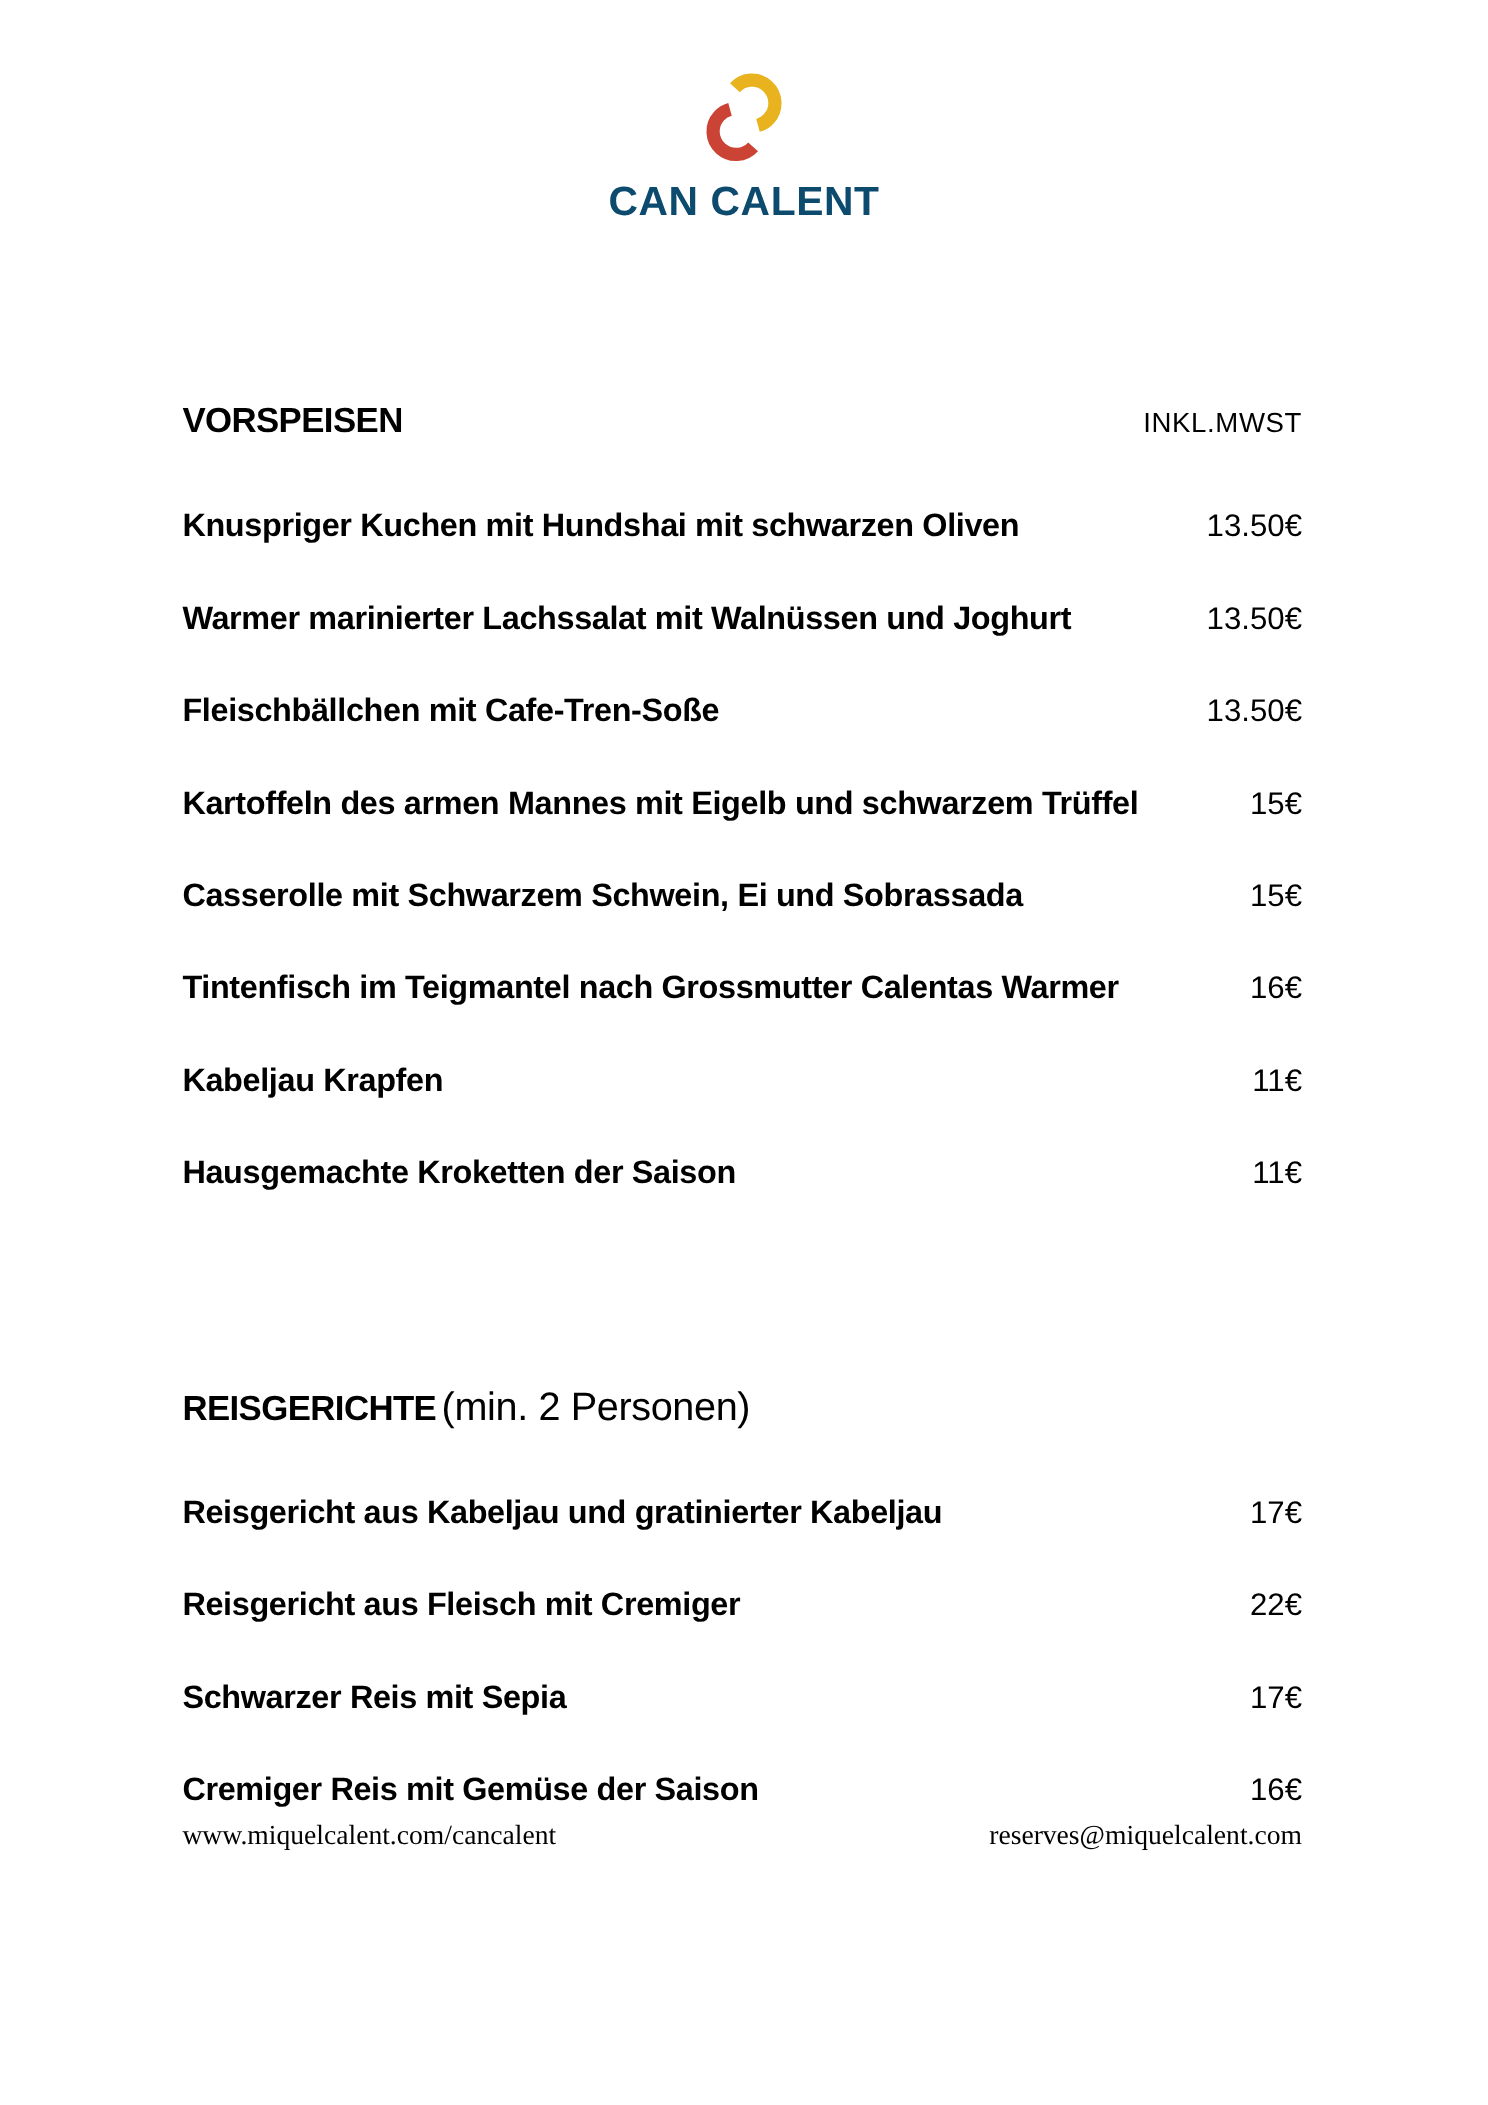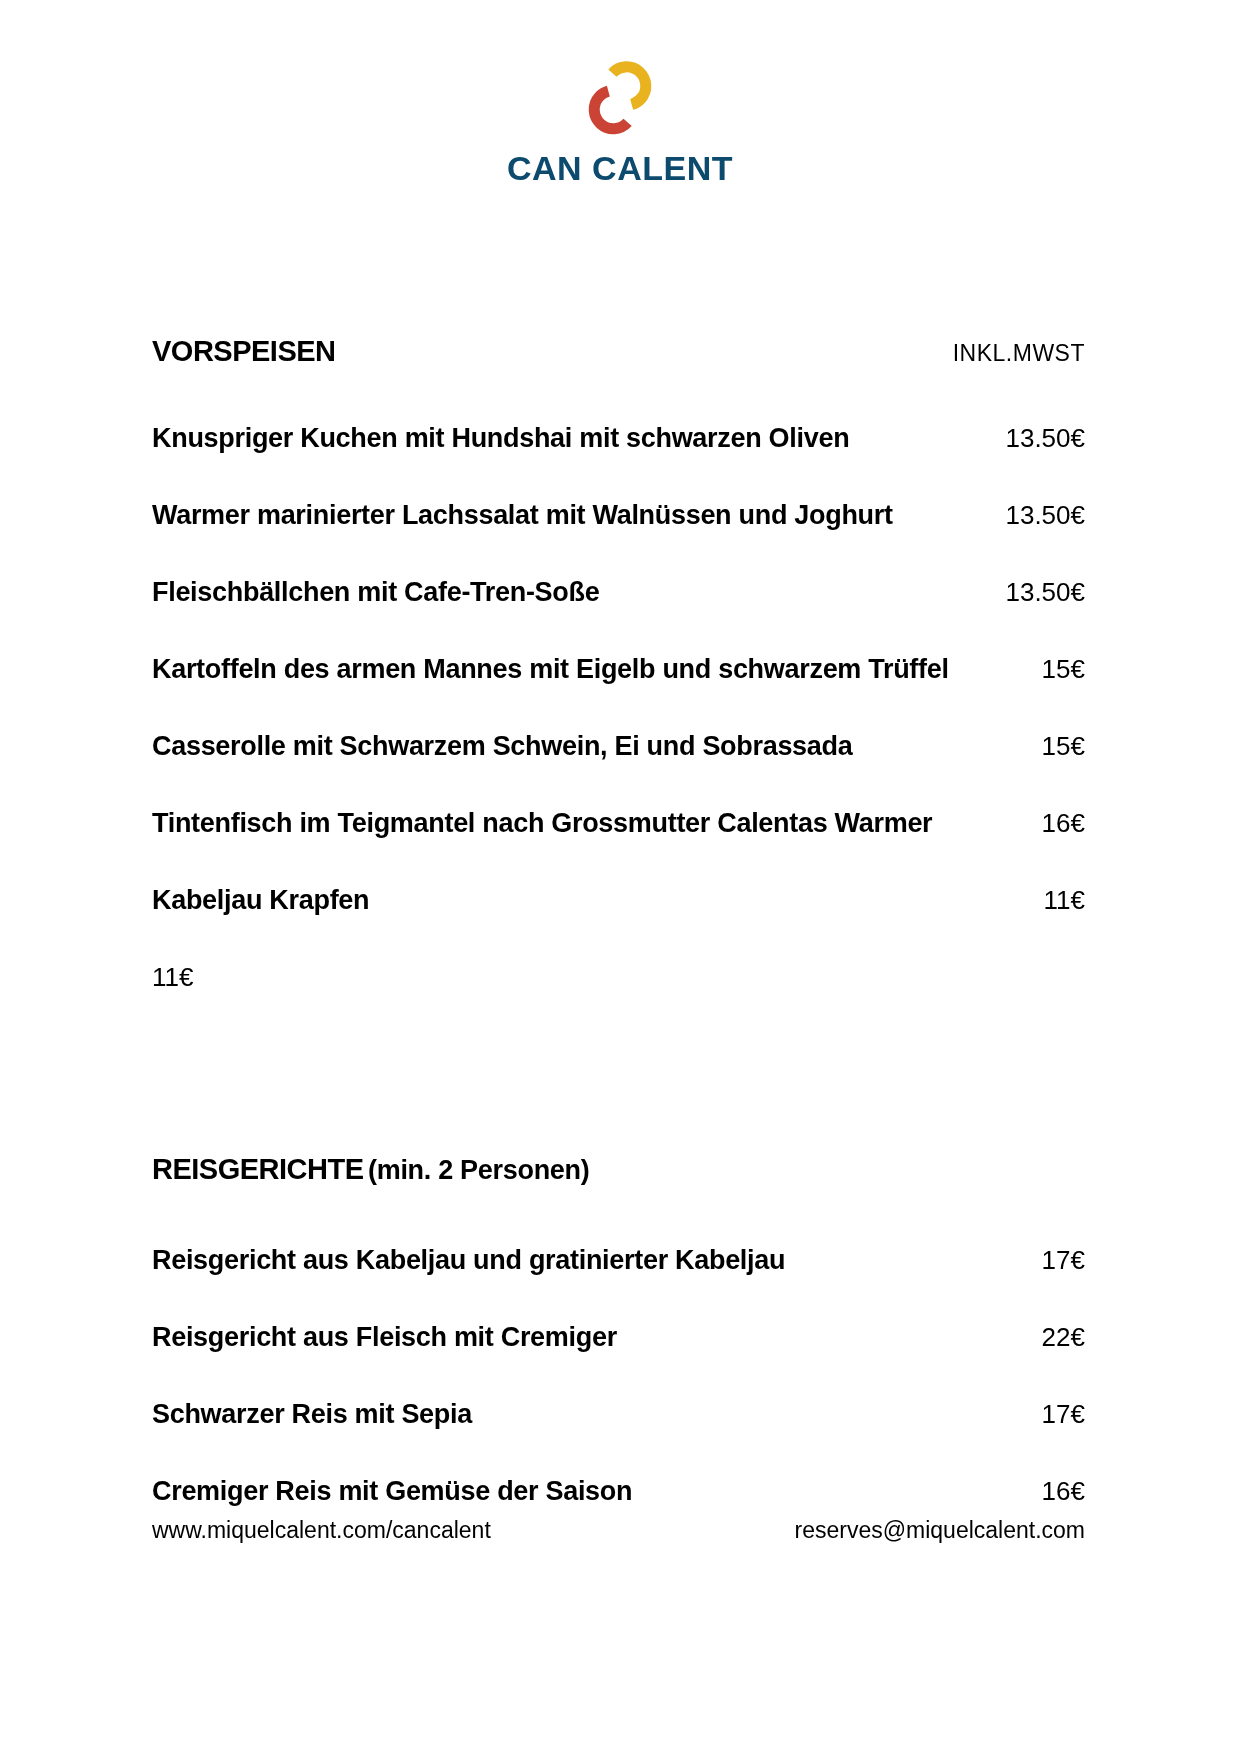--- a/index.html
+++ b/index.html
@@ -44,22 +44,22 @@
   }
   .section-header.second {
     margin-top: 160px;
   }
   .section-title {
     font-size: 29px;
     font-weight: 700;
     letter-spacing: -0.5px;
   }
   .section-subtitle {
-    font-size: 27px;
-    font-weight: 700;
+    font-size: 33px;
+    font-weight: 400;
     letter-spacing: -0.3px;
   }
   .tax-note {
     font-size: 23px;
     font-weight: 400;
     letter-spacing: 0.5px;
   }
   .row {
     display: flex;
     justify-content: space-between;
@@ -99,20 +99,21 @@
   .footer-address { font-size: 24px; letter-spacing: 0.2px; }
   .footer-email   { font-size: 23px; }
   .footer-phone   { font-size: 24px; }
   .footer-line-2 {
     margin-top: 8px;
     display: flex;
     justify-content: space-between;
     align-items: flex-start;
     line-height: 30px;
     font-size: 23px;
+    font-family: Liberation Serif, serif;
   }
 </style>
 </head>
 <body>
 
 <div class="logo-wrap">
   <svg width="74" height="81" viewBox="0 0 100 110">
 
     <circle cx="59" cy="38" r="26" fill="none" stroke-width="15" stroke-dasharray="96 67.4" transform="rotate(222 59 38)" stroke="#e9b320"></circle>
 
@@ -152,20 +153,21 @@
   </div>
   <div class="row">
     <span class="dish">Tintenfisch im Teigmantel nach Grossmutter Calentas Warmer</span>
     <span class="price">16€</span>
   </div>
   <div class="row">
     <span class="dish">Kabeljau Krapfen</span>
     <span class="price">11€</span>
   </div>
   <div class="row">
+    <span class="dish">Hausgemachte Kroketten der Saison</span>
     <span class="price">11€</span>
   </div>
 
   <div class="section-header second">
     <span>
       <span class="section-title">REISGERICHTE</span>
       <span class="section-subtitle">(min. 2 Personen)</span>
     </span>
   </div>
 

